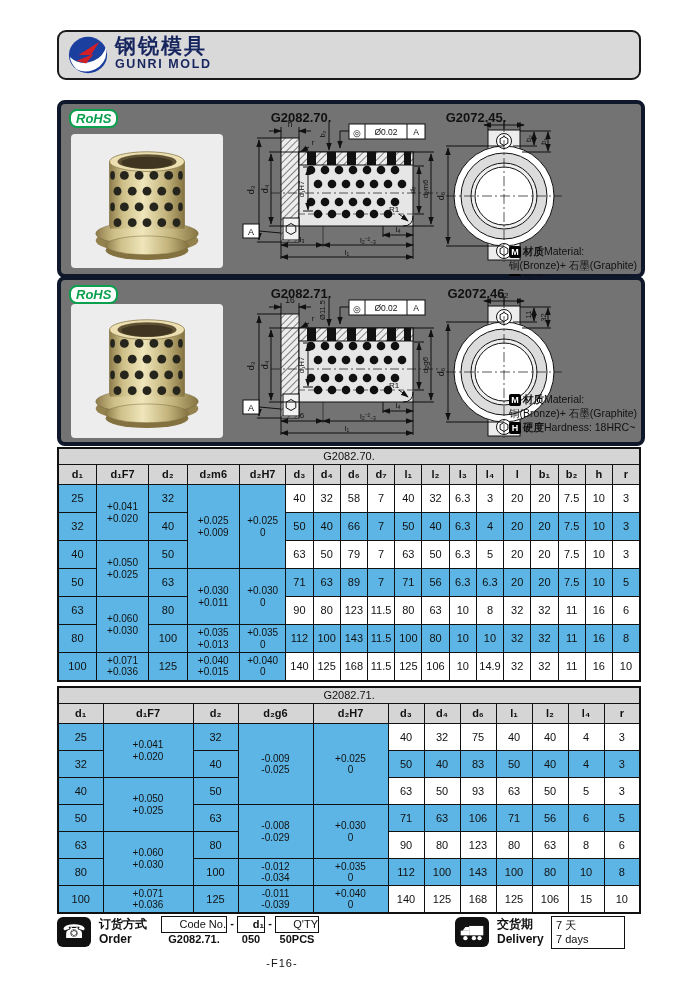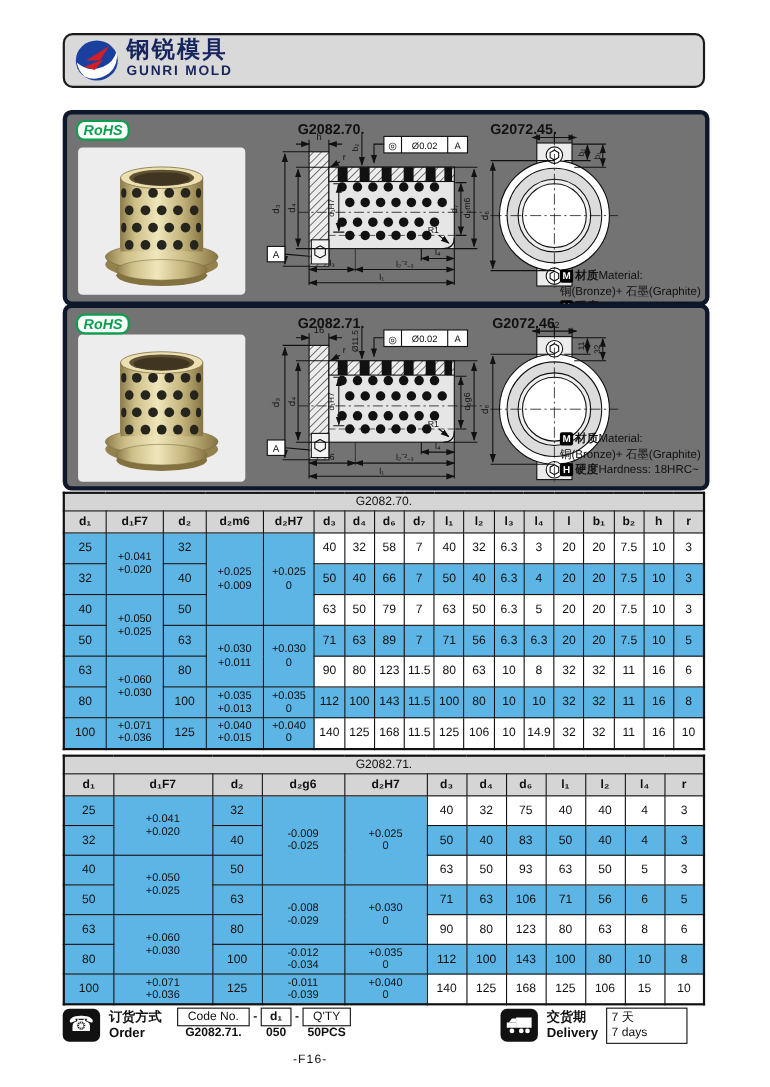--- a/index.html
+++ b/index.html
@@ -43,21 +43,21 @@
   td.hd{background:#d5d5d5;height:19px;font-weight:bold;}
   td.bl{background:#5cb5e5;}
   td.wh{background:#ffffff;}
   td.sm{font-size:10px;}
   #t1 tr.trd{height:28px;} #t2 tr.trd{height:27px;}
   
   .footer{position:absolute;left:57px;top:916px;width:584px;height:40px;font-size:11px;}
   .ficon{position:absolute;width:34px;height:30px;background:#111;border-radius:6px;color:#fff;
          text-align:center;line-height:30px;font-size:19px;top:1px;}
   .flabels{position:absolute;top:1px;font-weight:bold;font-size:12px;line-height:1.25;}
-  .obox{display:inline-block;border:1px solid #111;height:15px;line-height:15px;text-align:center;
+  .obox{display:inline-block;border:1px solid #111;height:15px;line-height:15px;text-align:right;
         vertical-align:middle;background:#fff;}
   .orow{position:absolute;left:104px;top:0;}
   .orow2{position:absolute;left:104px;top:17px;font-weight:bold;}
   .orow2 span{display:inline-block;text-align:center;}
   .dash{display:inline-block;width:10px;text-align:center;font-weight:bold;}
   .dlvbox{position:absolute;left:494px;top:0;width:64px;border:1px solid #111;padding:1px 4px;line-height:1.3;background:#fff;}
   .pagenum{position:absolute;top:957px;left:0;width:564px;text-align:center;font-size:11px;letter-spacing:1px;}
   svg text{font-family:"Liberation Sans",sans-serif;fill:#111;}
 </style>
 </head>

